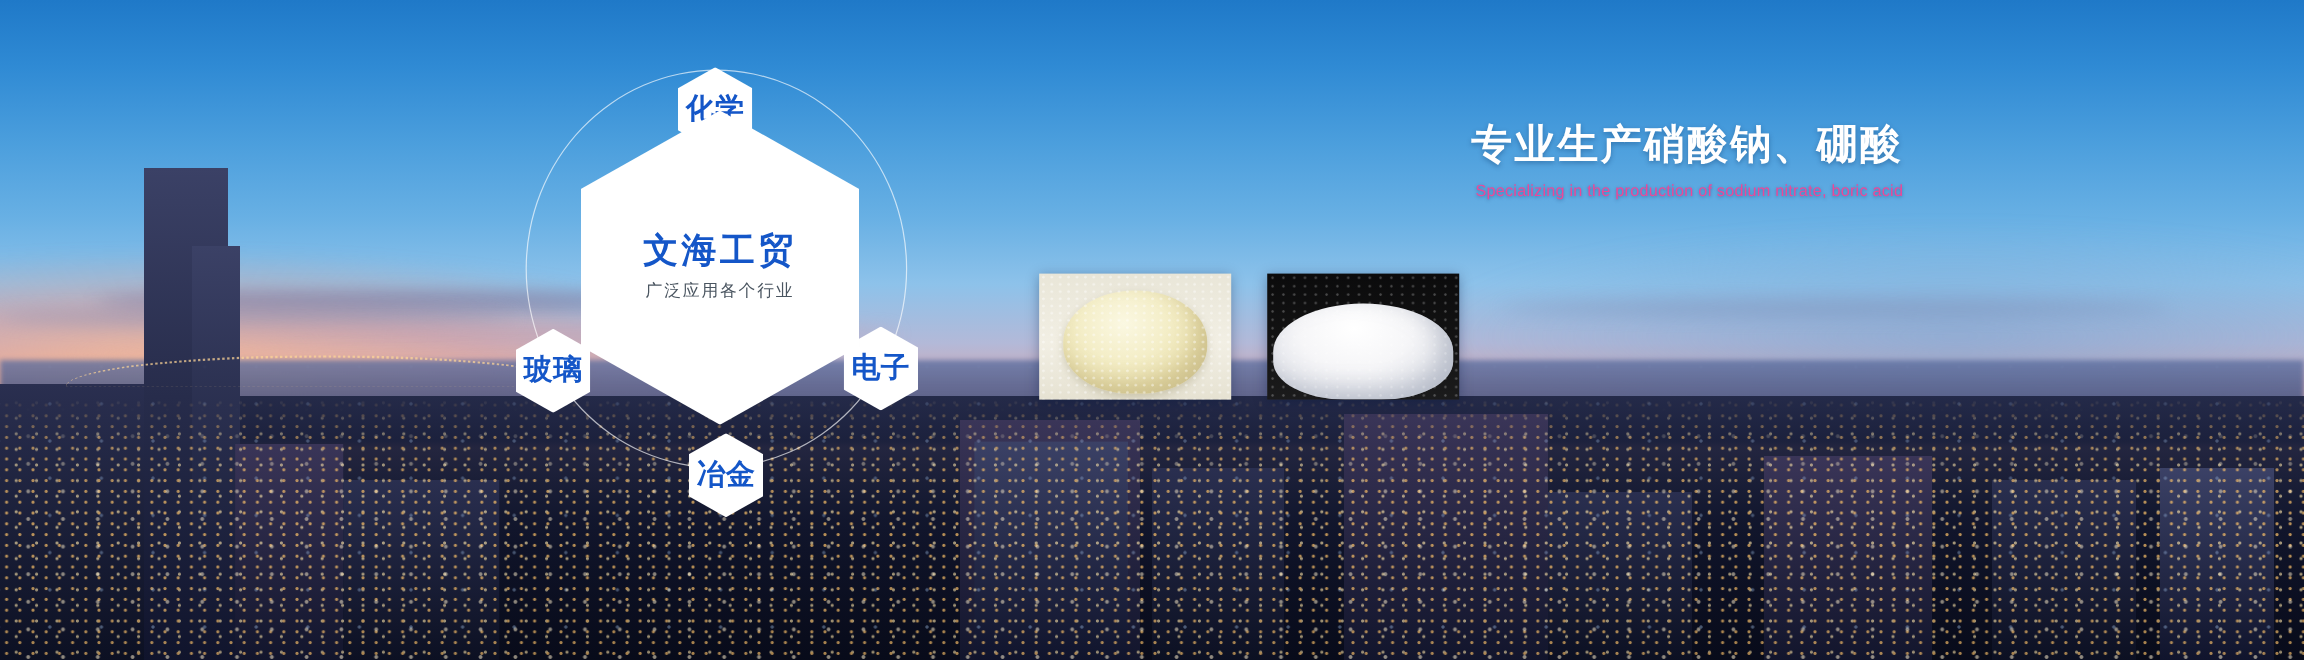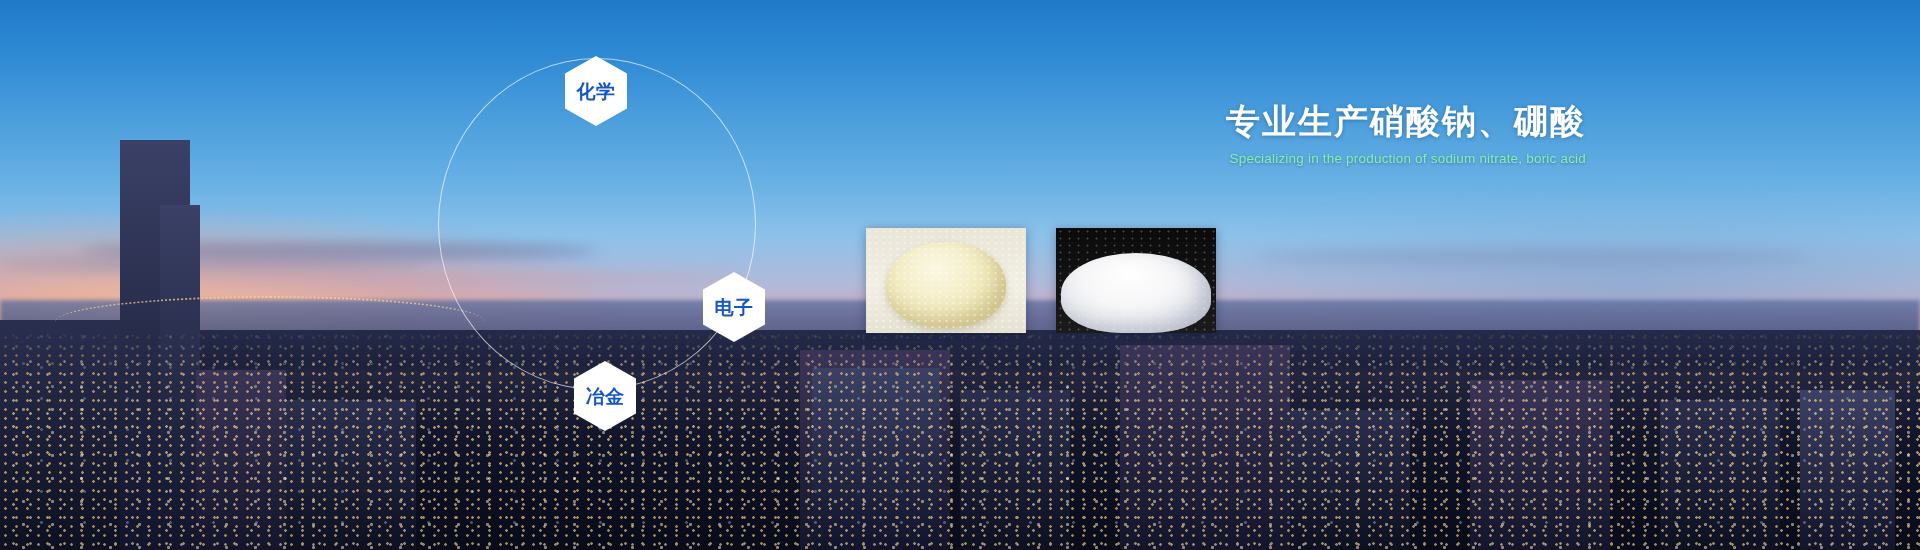--- a/index.html
+++ b/index.html
@@ -98,21 +98,21 @@
   }
   .hex{
     position:absolute;
     display:flex;align-items:center;justify-content:center;
     background:#ffffff;
     clip-path:polygon(50% 0%, 100% 25%, 100% 75%, 50% 100%, 0% 75%, 0% 25%);
     filter:drop-shadow(0 2px 5px rgba(10,30,70,.28));
   }
   .hex.small{width:62px;height:70px;}
   .hex.small .hex-label{
-    font-size:19px;font-weight:700;color:#1456c8;letter-spacing:.5px;
+    font-size:24px;font-weight:700;color:#1456c8;letter-spacing:.5px;
     line-height:1;white-space:nowrap;
   }
   .hex.center{
     width:232px;height:262px;left:64px;top:74px;
     filter:drop-shadow(0 4px 14px rgba(10,30,70,.30));
     flex-direction:column;
   }
   .hex.center .center-title{
     font-size:29px;font-weight:700;color:#1456c8;letter-spacing:3px;
     line-height:1.1;white-space:nowrap;
@@ -130,21 +130,21 @@
   .hx-upl   {left:10px;top:100px;}
 
   
   .copy{position:absolute;left:866px;top:100px;width:720px;text-align:right;}
   .headline{
     margin:0;font-size:34px;font-weight:700;color:#ffffff;
     letter-spacing:2px;line-height:1.25;
     text-shadow:0 1px 4px rgba(0,40,90,.35);
   }
   .subline{
-    margin:8px 0 0 0;font-size:13.5px;color:#86efac;letter-spacing:.2px;
+    margin:8px 0 0 0;font-size:13.5px;color:#ec4899;letter-spacing:.2px;
     text-shadow:0 1px 3px rgba(0,40,90,.4);
   }
   .tagline{
     margin:22px 0 0 0;font-size:18px;color:#ffffff;
     font-family:"Liberation Serif","DejaVu Serif",serif;
     font-style:italic;letter-spacing:3px;
     text-shadow:0 1px 4px rgba(0,40,90,.4);
   }
 
   
@@ -218,21 +218,28 @@
 
     <div class="hex small hx-top">
       <span class="hex-label">化学</span>
     </div>
     <div class="hex small hx-lwr">
       <span class="hex-label">电子</span>
     </div>
     <div class="hex small hx-bot">
       <span class="hex-label">冶金</span>
     </div>
-
+    <div class="hex small hx-lwl">
+      <span class="hex-label">玻璃</span>
+    </div>
+
+    <div class="hex center">
+      <div class="center-title">文海工贸</div>
+      <div class="center-sub">广泛应用各个行业</div>
+    </div>
   </div>
 
   <div class="copy">
     <h1 class="headline">专业生产硝酸钠、硼酸</h1>
     <p class="subline">Specializing in the production of sodium nitrate, boric acid</p>
   </div>
 
   <div class="photos">
     <div class="photo cream">
       <div class="pile"></div>

